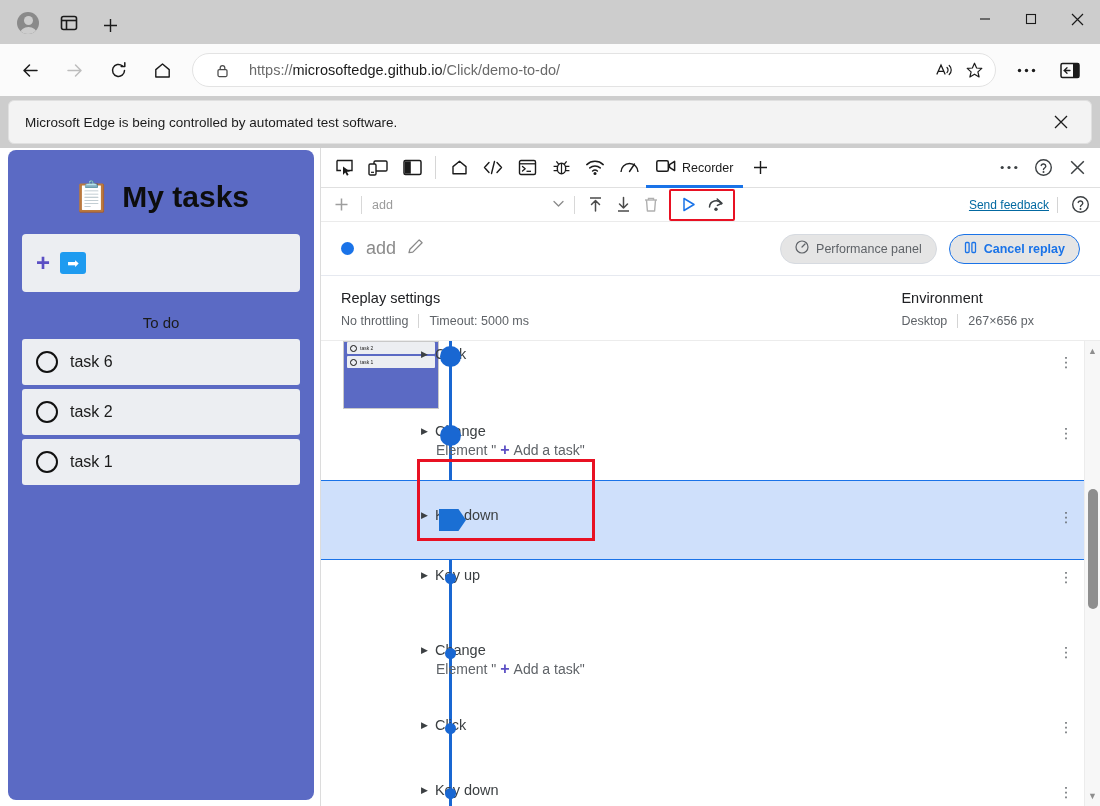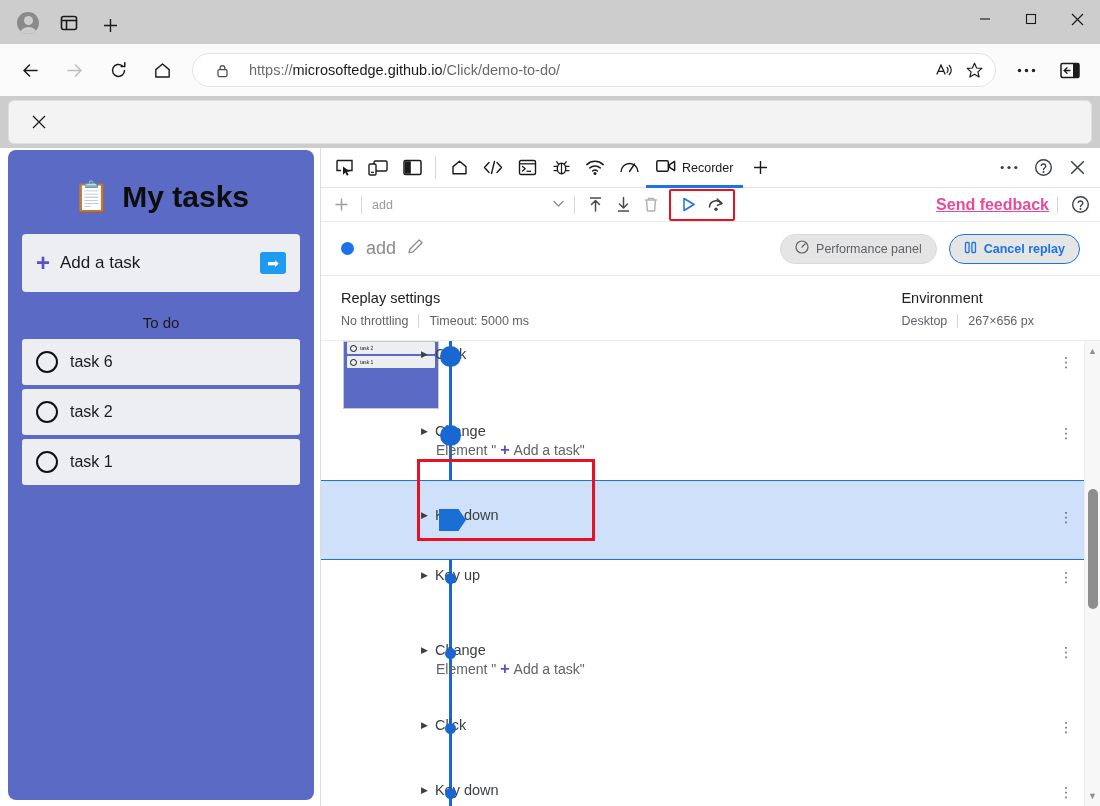--- a/index.html
+++ b/index.html
@@ -183,21 +183,21 @@
     display: flex; align-items: center; width: 200px; height: 24px;
     font-size: 12.5px; color: #9b9b9b; padding: 0 4px;
   }
   .rt-select .caret { margin-left: auto; color: #8a8a8a; font-size: 9px; }
   .rt-highlight {
     border: 2.5px solid #e81123; border-radius: 2px;
     display: flex; align-items: center; padding: 1px 3px; margin-left: 4px;
   }
   .rt-right { margin-left: auto; display: flex; align-items: center; gap: 8px; }
   .rt-feedback {
-    font-size: 16px; color: #ec4899; text-decoration: underline; font-weight: bold;
+    font-size: 12px; color: #0369a1; text-decoration: underline;
   }
 
   .rec-header {
     height: 54px; display: flex; align-items: center; padding: 0 20px;
     border-bottom: 1px solid #e6e9f0;
   }
   .rec-dot { width: 13px; height: 13px; border-radius: 50%; background: #1a73e8; margin-right: 12px; flex: none; }
   .rec-name { font-size: 18px; color: #8b8b8b; margin-right: 10px; }
   .rec-header-right { margin-left: auto; display: flex; align-items: center; gap: 12px; }
   .pill {
@@ -386,38 +386,38 @@
     <div class="tb-icon">
       <svg width="20" height="17" viewBox="0 0 20 17">
           <rect x="1" y="1.5" width="18" height="14" rx="1.5" fill="none" stroke="#1b1b1b" stroke-width="1.5"></rect>
           <rect x="13" y="1.5" width="6" height="14" fill="#1b1b1b"></rect>
           <path d="M4 8.5 H10 M7 5.8 L4.2 8.5 L7 11.2" stroke="#1b1b1b" stroke-width="1.3" fill="none" stroke-linecap="round" stroke-linejoin="round"></path>
         </svg>
     </div>
   </div>
 
   <div class="infobar">
+    <span class="infobar-text">Microsoft Edge is being controlled by automated test software.</span>
     <span class="infobar-close">
       <svg width="14" height="14" viewBox="0 0 14 14">
           <path d="M1 1 L13 13 M13 1 L1 13" stroke="#1b1b1b" stroke-width="1.3" fill="none"></path>
         </svg>
     </span>
   </div>
 
   <div class="content">
 
     <div class="page">
       <div class="todo-app">
         <div class="todo-title">
           <span class="todo-title-icon">📋</span>
           <span class="todo-title-text">My tasks</span>
         </div>
         <div class="add-task-row">
           <span class="add-plus">+</span>
-          <span class="add-text">Add a task</span>
           <span class="add-go">➡</span>
         </div>
         <div class="todo-section">To do</div>
 
         <div class="task-item">
           <span class="task-check"></span>
           <span class="task-label">task 6</span>
         </div>
         <div class="task-item">
           <span class="task-check"></span>

